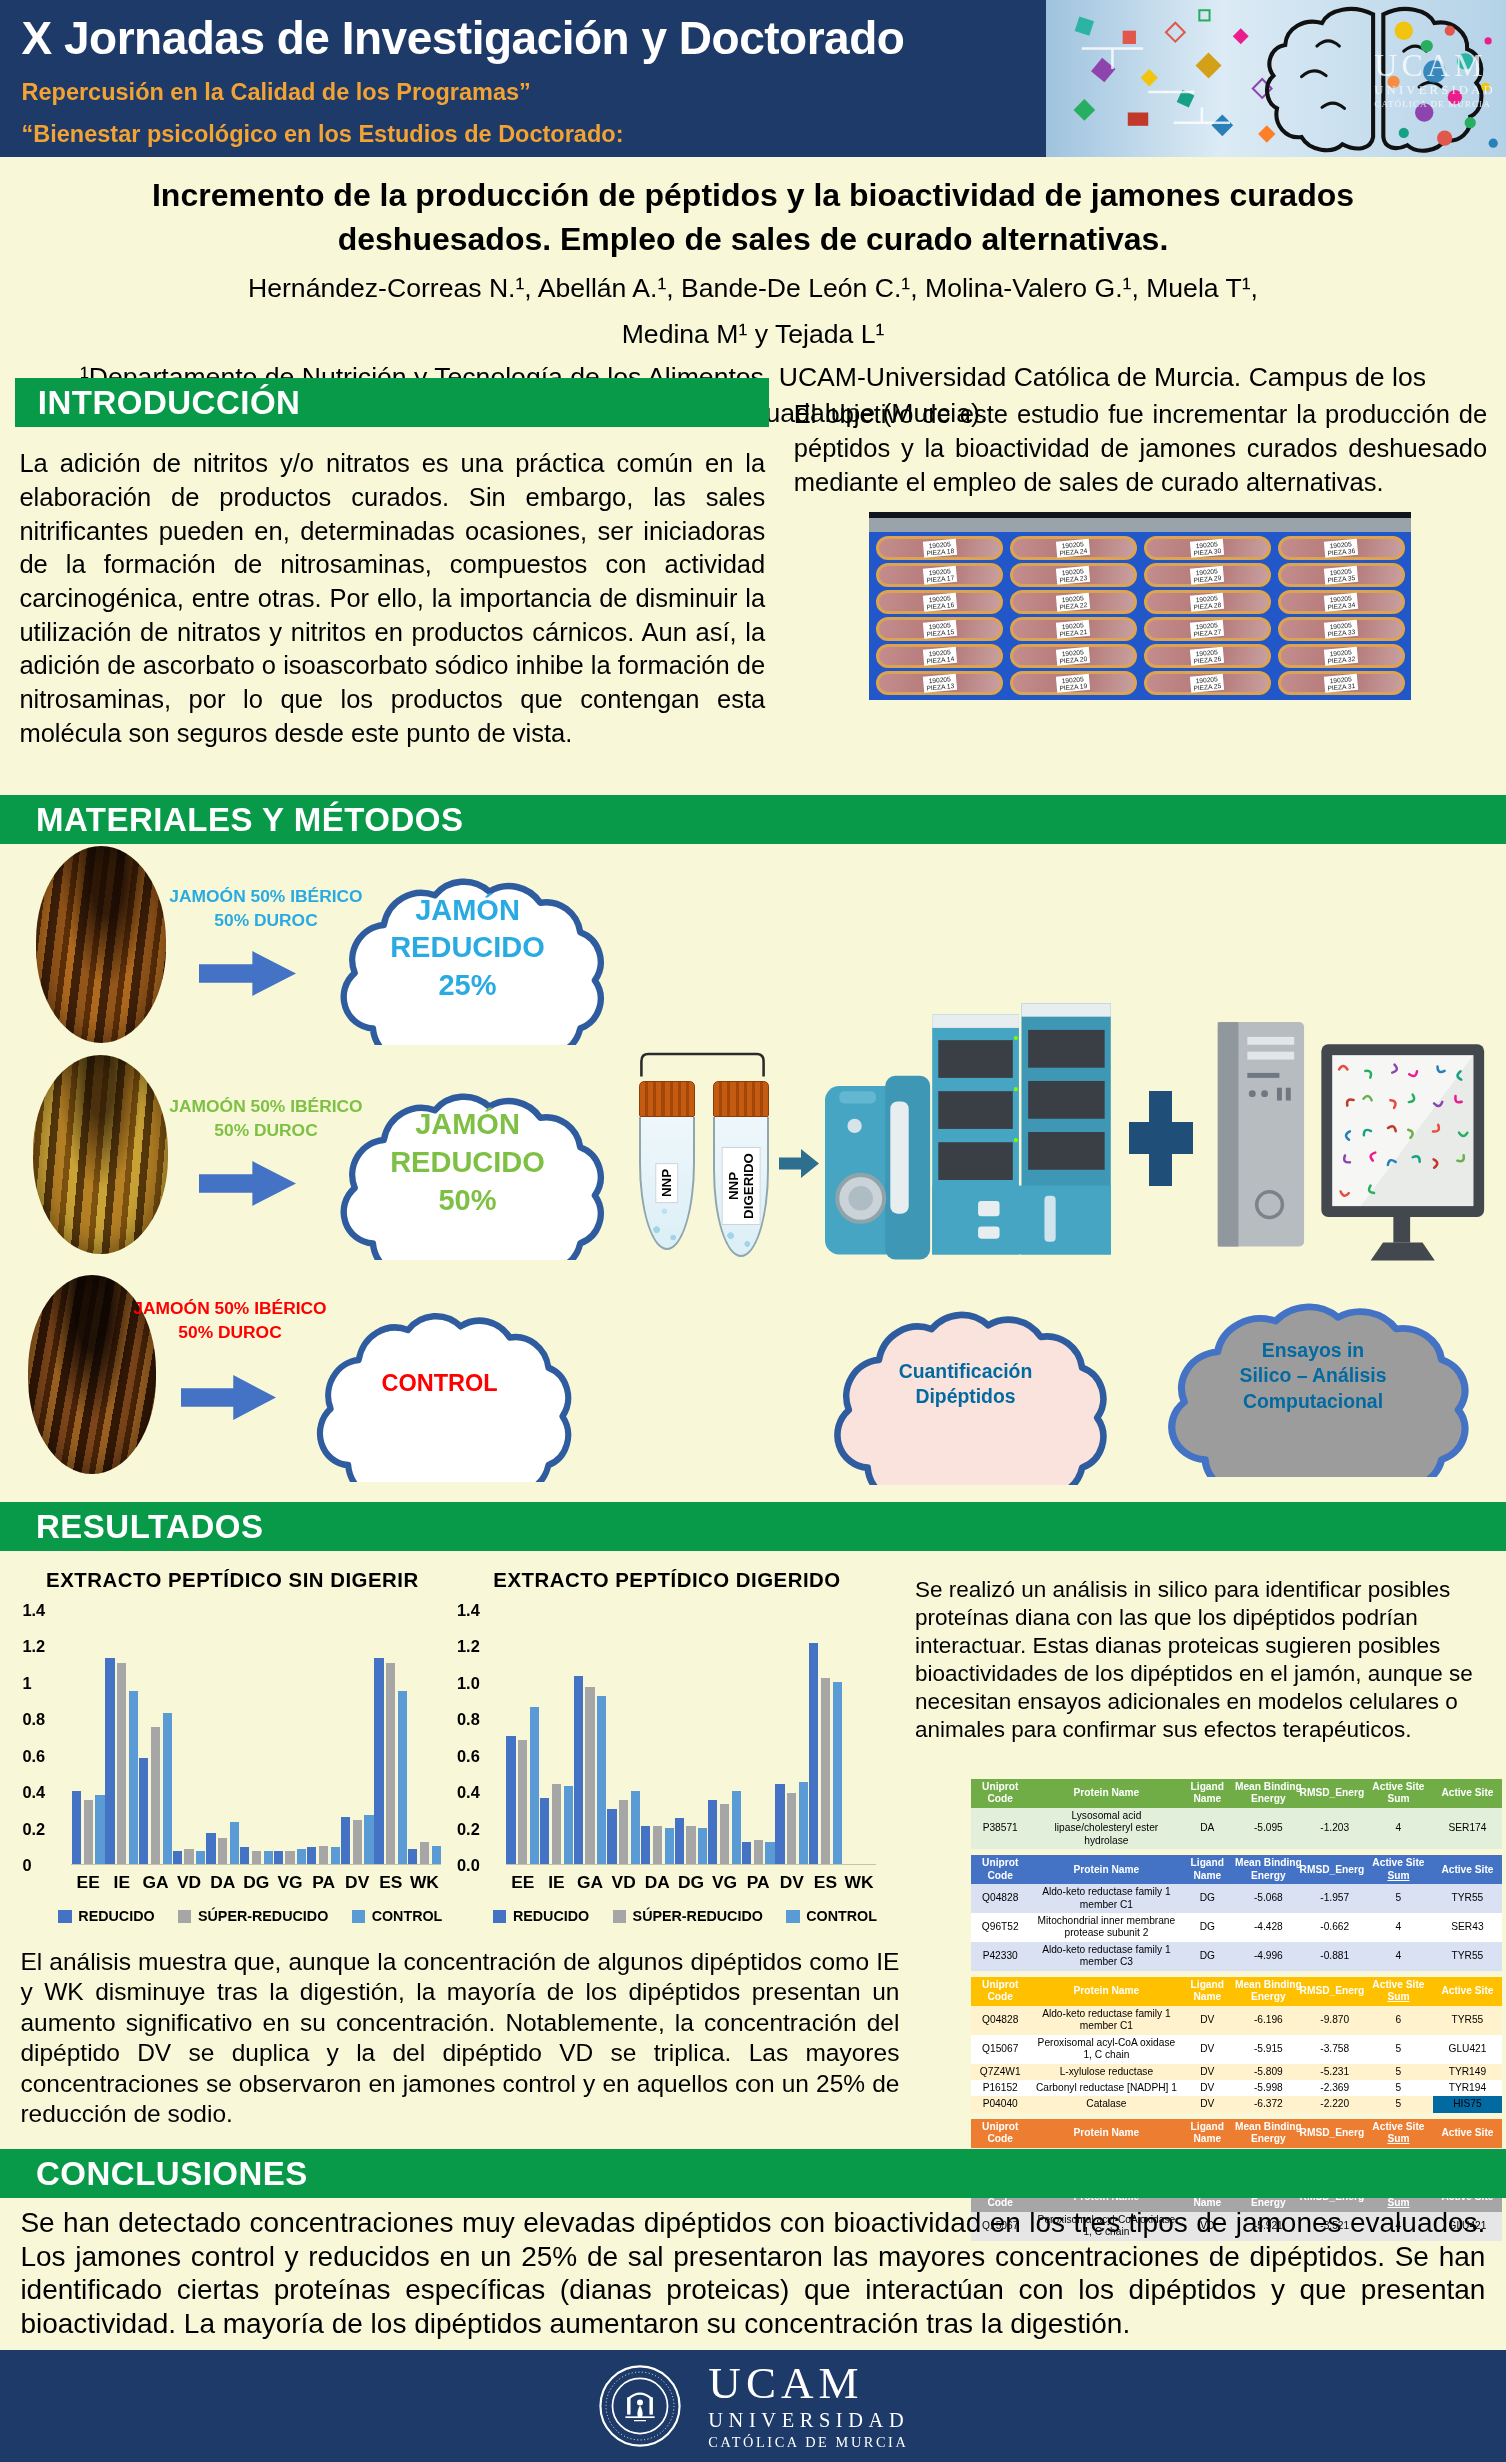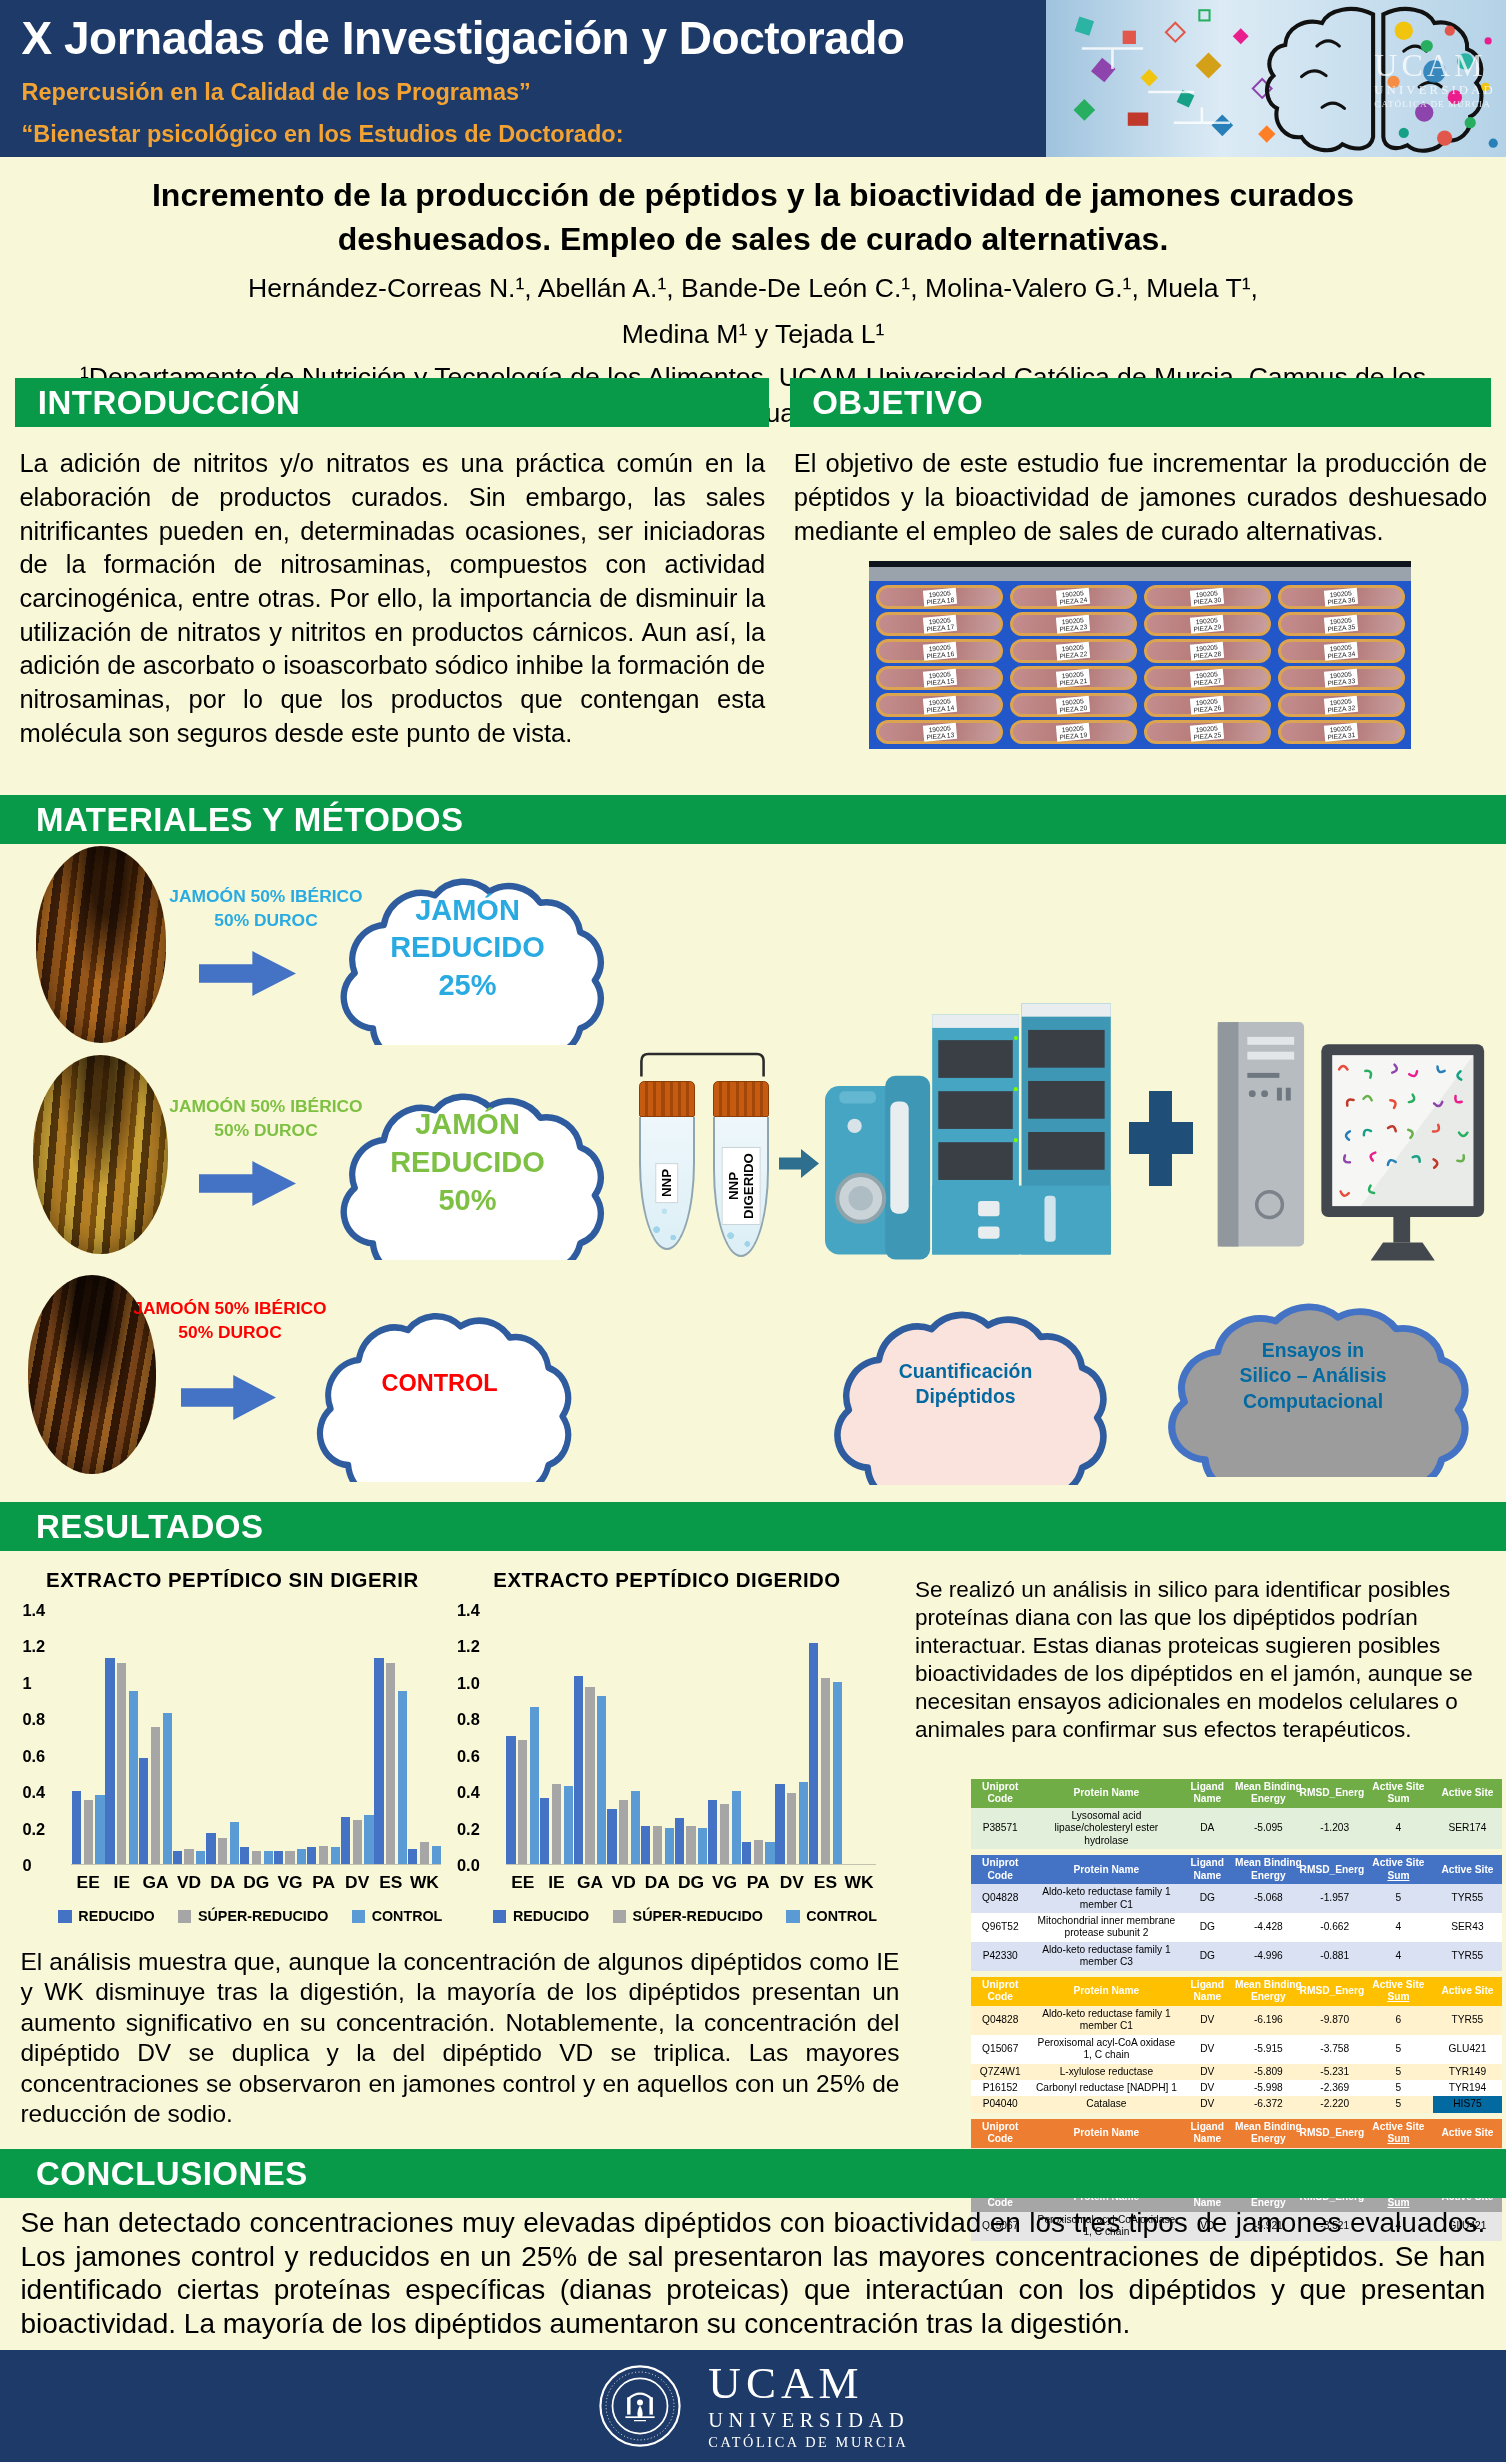--- a/index.html
+++ b/index.html
@@ -200,23 +200,20 @@
   </section>
 
   <section class="two-col">
     <div class="col-left">
       <div class="section-bar">
         <span>INTRODUCCIÓN</span>
       </div>
       <p class="body-text">La adición de nitritos y/o nitratos es una práctica común en la elaboración de productos curados. Sin embargo, las sales nitrificantes pueden en, determinadas ocasiones, ser iniciadoras de la formación de nitrosaminas, compuestos con actividad carcinogénica, entre otras. Por ello, la importancia de disminuir la utilización de nitratos y nitritos en productos cárnicos. Aun así, la adición de ascorbato o isoascorbato sódico inhibe la formación de nitrosaminas, por lo que los productos que contengan esta molécula son seguros desde este punto de vista.</p>
     </div>
     <div class="col-right">
-      <div class="section-bar">
-        <span>OBJETIVO</span>
-      </div>
       <p class="body-text">El objetivo de este estudio fue incrementar la producción de péptidos y la bioactividad de jamones curados deshuesado mediante el empleo de sales de curado alternativas.</p>
       <div class="ham-photo" id="ham-photo">
           <div class="slice-grid">
             <div class="slice">
               <span class="slice-label">190205
 PIEZA 18</span>
             </div>
             <div class="slice">
               <span class="slice-label">190205
 PIEZA 24</span>

